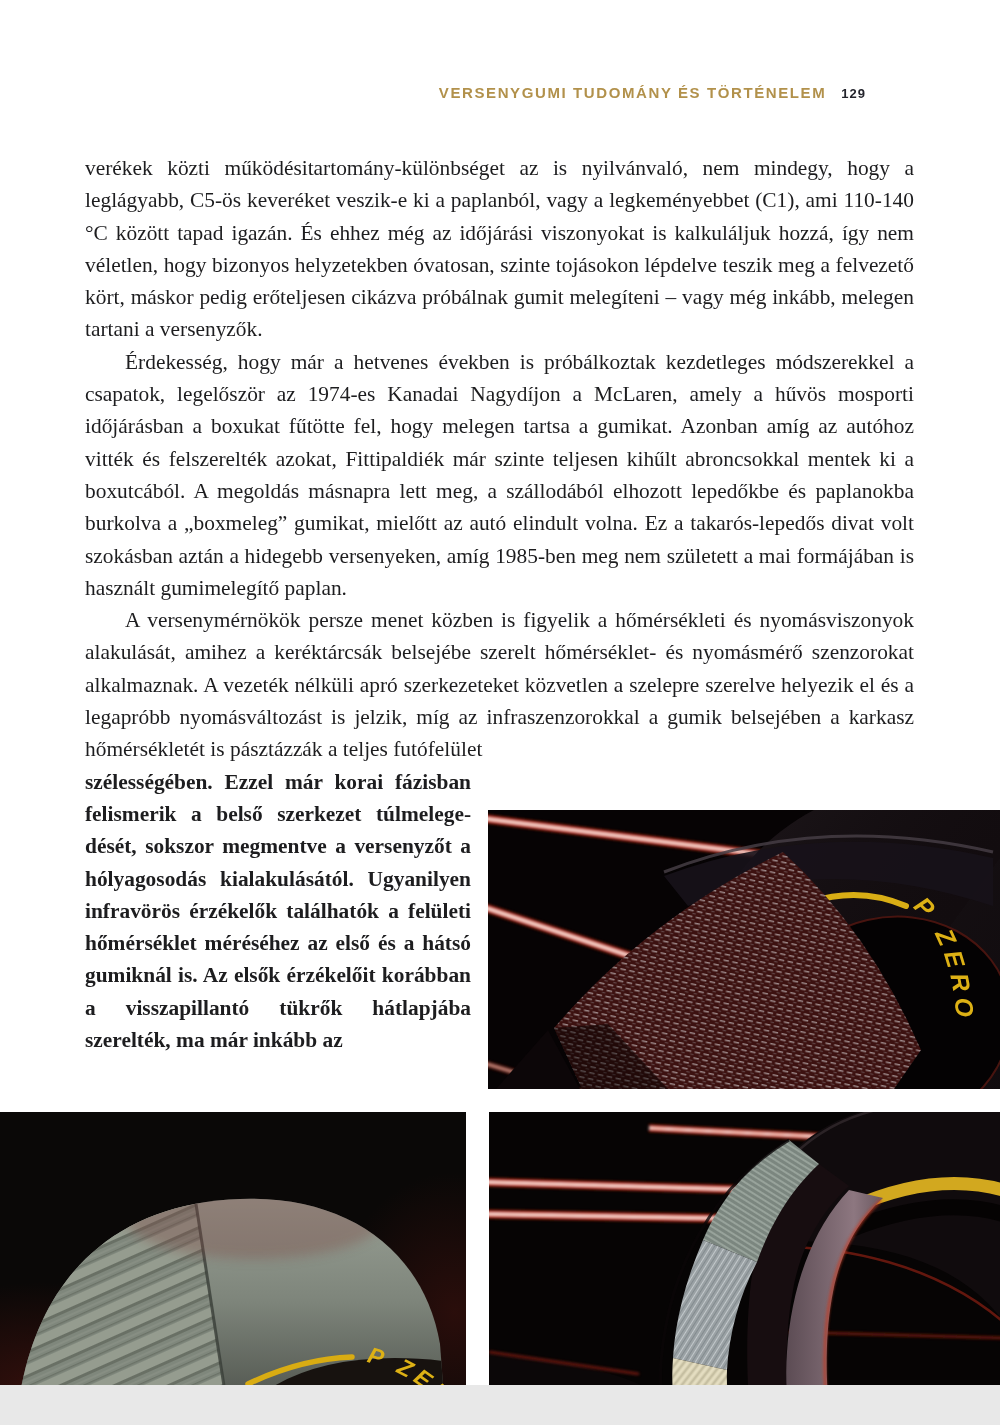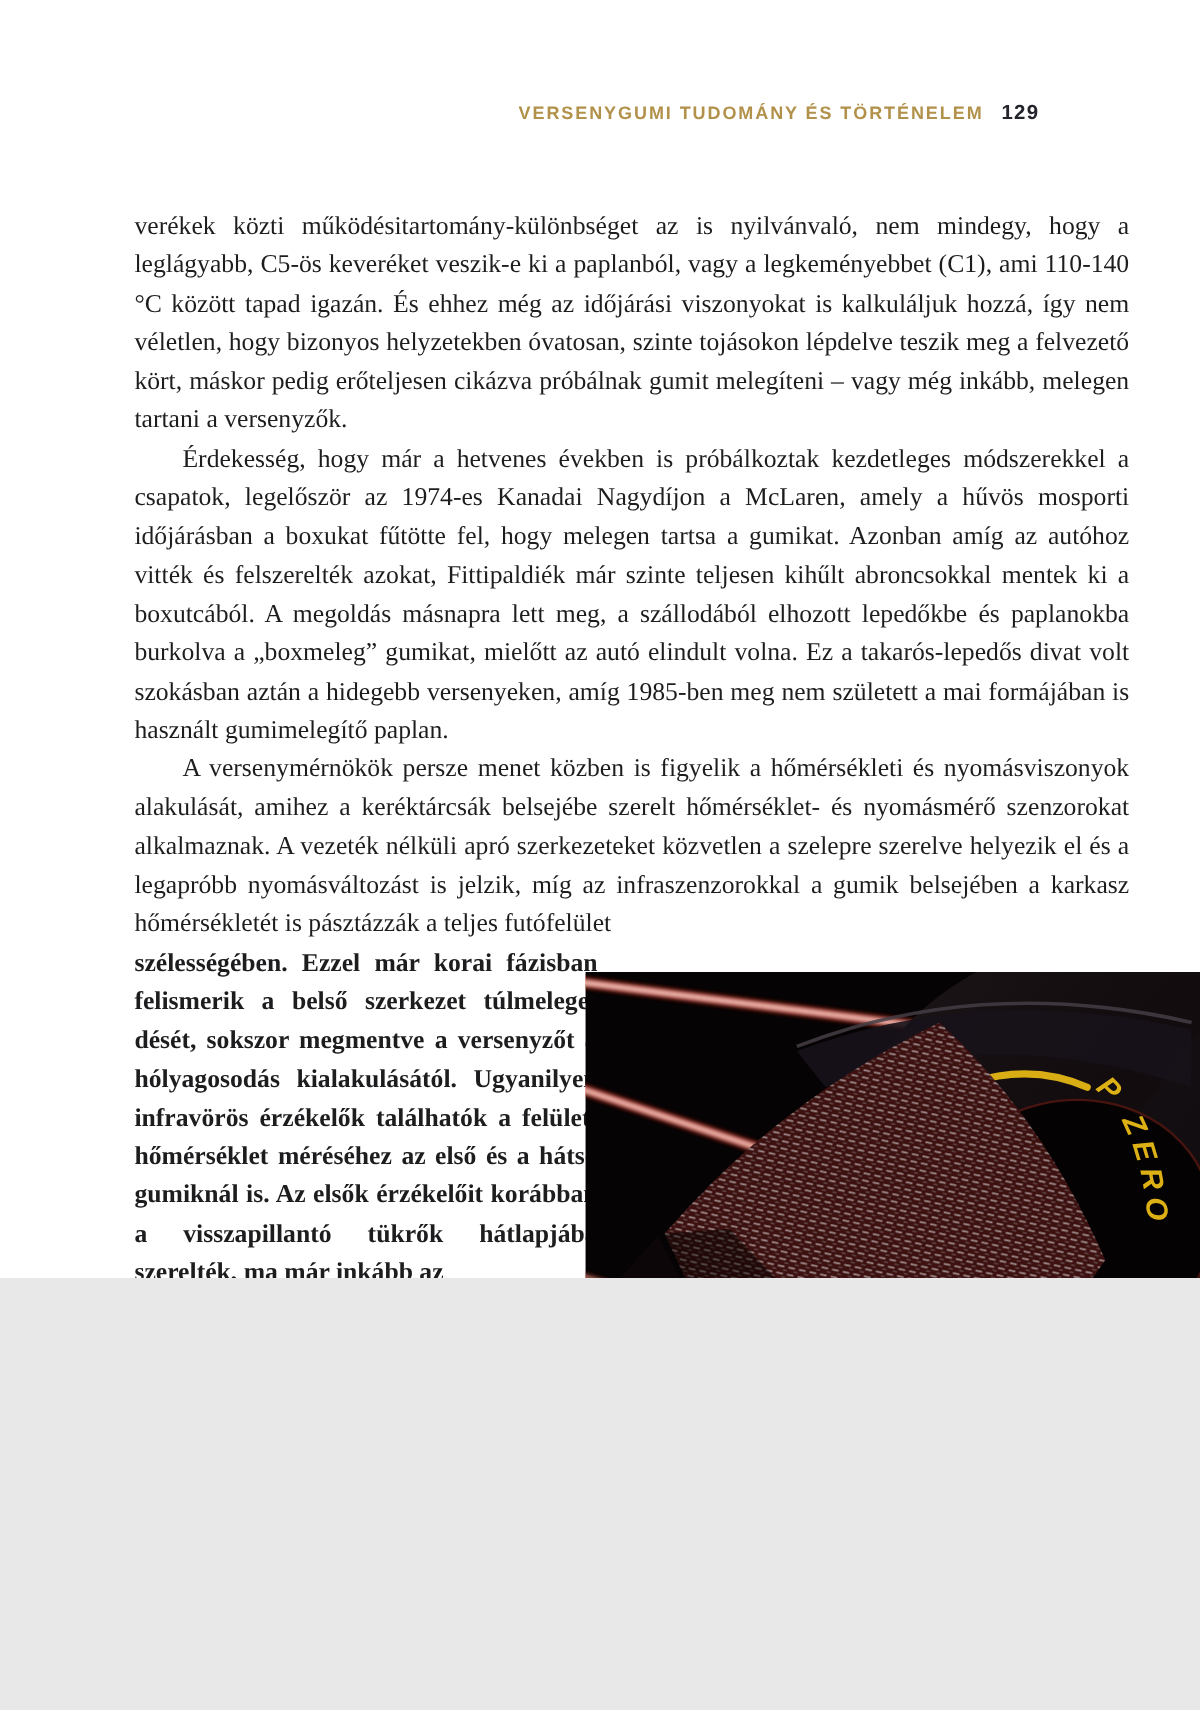--- a/index.html
+++ b/index.html
@@ -4,38 +4,38 @@
 <style>
   :root{
     --accent-gold:#b2914b;
     --page-number:#23242c;
     --body-text:#1d1d1f;
     --laser-red:#ff2f14;
     --pzero-yellow:#ddb115;
   }
   html,body{margin:0;padding:0;background:#e8e8e8;}
   .page{
-    position:relative;width:1000px;height:1065px;margin:0 auto;
+    position:relative;width:1000px;height:1385px;margin:0 auto;
     background:#ffffff;overflow:hidden;
     font-family:"Liberation Serif",serif;color:var(--body-text);
   }
   
   .runhead{
     position:absolute;top:84px;right:134px;
     display:flex;align-items:baseline;gap:15px;
     font-family:"Liberation Sans",sans-serif;font-weight:bold;
     white-space:nowrap;
   }
   .runhead .title{color:var(--accent-gold);font-size:15px;letter-spacing:1.6px;}
-  .runhead .pageno{color:var(--page-number);font-size:17px;letter-spacing:1px;}
+  .runhead .pageno{color:var(--page-number);font-size:13px;letter-spacing:1px;}
   
   .textblock{
-    position:absolute;left:85px;top:172px;width:829px;
+    position:absolute;left:85px;top:152px;width:829px;
     font-size:21.4px;line-height:32.3px;text-align:justify;
-    hyphens:manual;margin-left:27px;-webkit-hyphens:manual;
+    hyphens:manual;-webkit-hyphens:manual;
   }
   .textblock p{margin:0;}
   .textblock p.indent{text-indent:40px;}
   .wrapcol{width:386px;font-weight:bold;}
   
   .photo{position:absolute;overflow:hidden;background:#070404;}
   .photo svg{display:block;}
   #photo1{left:488px;top:810px;width:512px;height:279px;}
   #photo2{left:0px;top:1112px;width:466px;height:313px;}
   #photo3{left:489px;top:1112px;width:511px;height:313px;}

